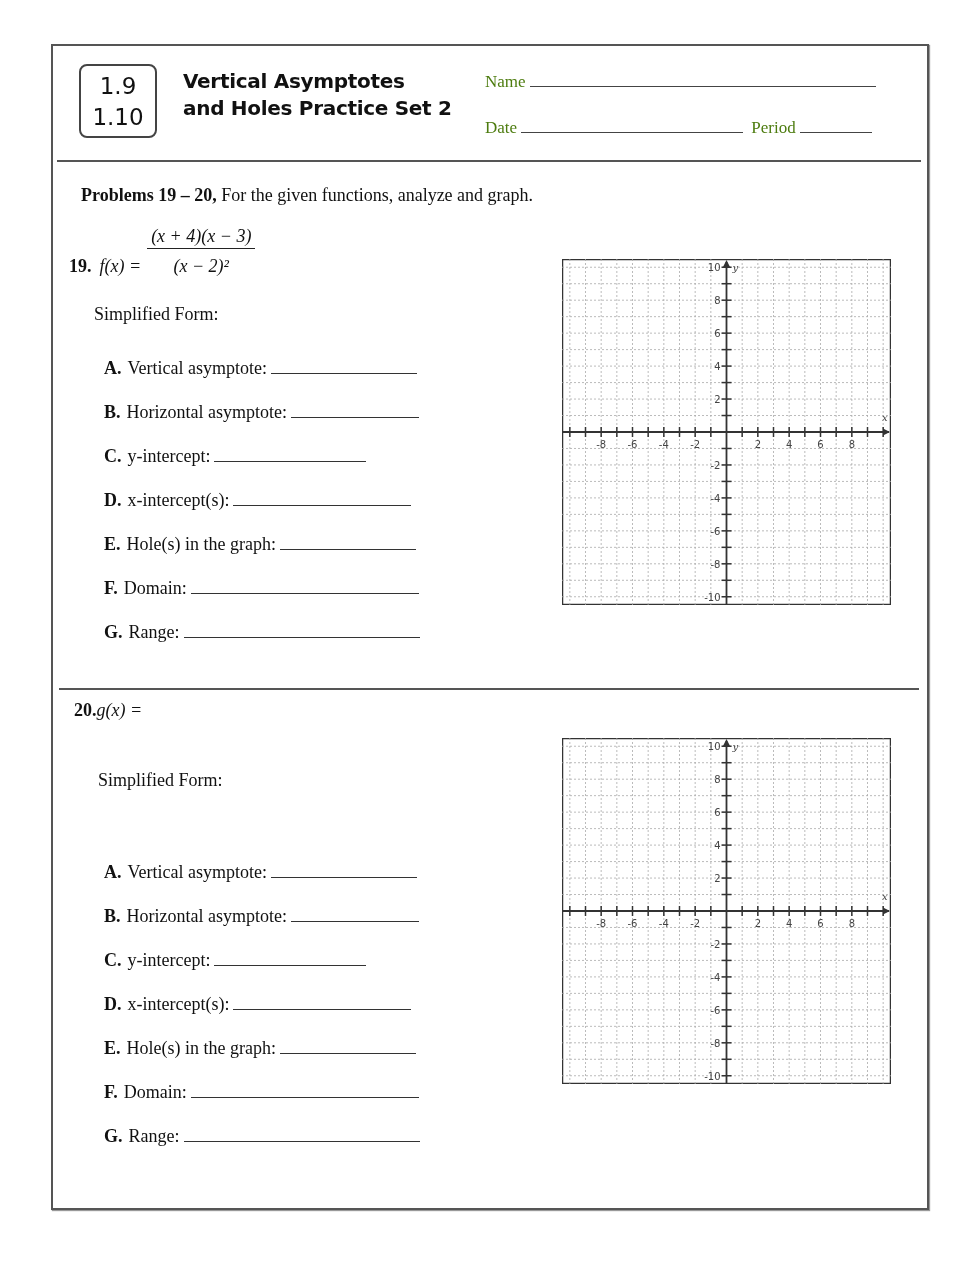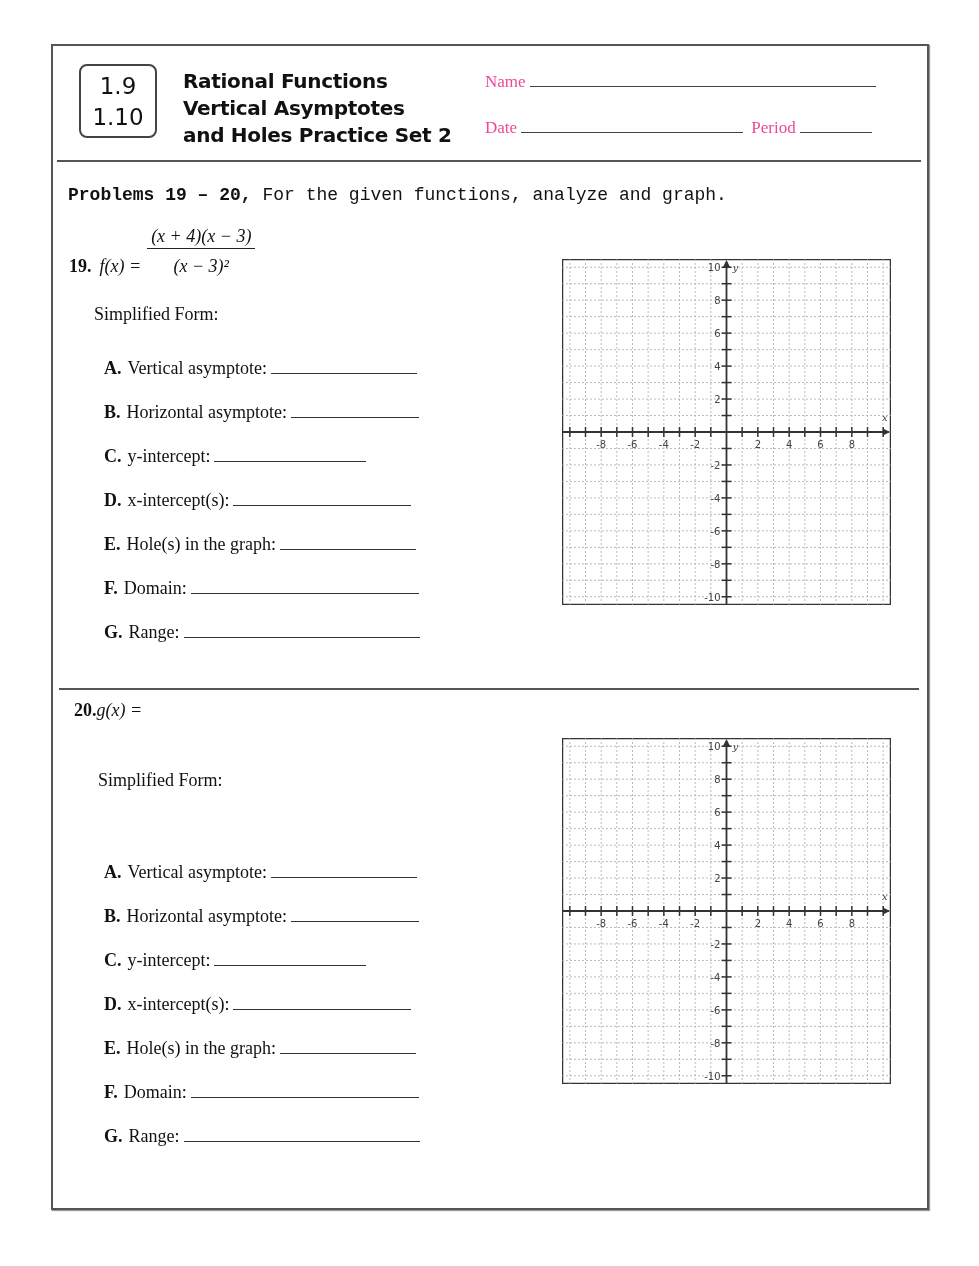--- a/index.html
+++ b/index.html
@@ -1,24 +1,24 @@
 <!DOCTYPE html>
 <html><head>
 <meta charset="utf-8">
 <style>
   html,body{margin:0;padding:0;background:#fff;}
   body{width:979px;height:1266px;position:relative;font-family:"DejaVu Serif","Liberation Serif",serif;color:#111;}
   .frame{position:absolute;left:51px;top:44px;width:874px;height:1162px;border:2px solid #555;box-shadow:1px 1px 1px #999;}
   .badge{position:absolute;left:79px;top:64px;width:78px;height:74px;border:2px solid #444;border-radius:8px;font-family:"DejaVu Sans","Liberation Sans",sans-serif;font-size:23px;text-align:center;line-height:31px;padding-top:5px;box-sizing:border-box;}
   .title{position:absolute;left:183px;top:68px;font-family:"DejaVu Sans","Liberation Sans",sans-serif;font-weight:bold;font-size:20px;line-height:27px;letter-spacing:-0.3px;}
   .title div{white-space:nowrap;}
-  .fieldrow{position:absolute;font-family:"Liberation Serif",serif;font-size:17px;color:#ec4899;white-space:nowrap;}
+  .fieldrow{position:absolute;font-family:"Liberation Serif",serif;font-size:17px;color:#4d7c0f;white-space:nowrap;}
   .line{display:inline-block;border-bottom:1px solid #444;vertical-align:baseline;height:1px;margin-left:4px;}
   .hr{position:absolute;height:0;border-top:2px solid #555;}
-  .instr{position:absolute;left:68px;top:185px;font-family:Liberation Mono, monospace;font-size:18px;white-space:nowrap;}
+  .instr{position:absolute;left:81px;top:185px;font-family:Liberation Serif, serif;font-size:18px;white-space:nowrap;}
   .instr b{font-weight:bold;}
   .prob{position:absolute;font-family:"Liberation Serif",serif;font-size:18px;white-space:nowrap;display:flex;align-items:flex-end;}
   .prob .num{font-weight:bold;}
   .frac{display:inline-flex;flex-direction:column;align-items:center;margin-left:6px;font-style:normal;gap:6px;}
   .frac .n{padding:0 4px 1px;border-bottom:1px solid #222;}
   .frac .d{padding:1px 4px 0;}
   .it{font-style:italic;}
   .simp{position:absolute;font-family:"Liberation Serif",serif;font-size:18px;white-space:nowrap;}
   .q{position:absolute;font-family:"Liberation Serif",serif;font-size:18px;white-space:nowrap;}
   .q .lt{font-weight:bold;margin-right:6px;}
@@ -28,41 +28,40 @@
 </head>
 <body>
 
 <div class="frame"></div>
 
 <div class="badge">
   <div>1.9</div>
   <div>1.10</div>
 </div>
 <div class="title">
-  <div>Rational Functions</div>
   <div>Vertical Asymptotes</div>
   <div>and Holes Practice Set 2</div>
 </div>
 <div class="fieldrow" style="left:485px;top:72px;">
   <span>Name</span><span class="line" style="width:346px;"></span>
 </div>
 <div class="fieldrow" style="left:485px;top:118px;text-align:center;">
   <span>Date</span><span class="line" style="width:222px;"></span>
   <span style="margin-left:4px;">Period</span><span class="line" style="width:72px;"></span>
 </div>
 <div class="hr" style="left:57px;top:160px;width:864px;"></div>
 
 <div class="instr"><b>Problems 19 – 20,</b><span> For the given functions, analyze and graph.</span></div>
 
 <div class="prob" style="left:69px;top:226px;">
   <span class="num">19.</span>
   <span class="it" style="margin-left:8px;">f(x) =</span>
   <span class="frac">
     <span class="n it">(x + 4)(x − 3)</span>
-    <span class="d it">(x − 3)²</span>
+    <span class="d it">(x − 2)²</span>
   </span>
 </div>
 <div class="simp" style="left:94px;top:304px;">Simplified Form:</div>
 
 <div id="q19">
     <div class="q" style="left: 104px; top: 358px;"><span class="lt">A.</span><span>Vertical asymptote:</span><span class="blank" style="width: 146px;"></span></div>
     <div class="q" style="left: 104px; top: 402px;"><span class="lt">B.</span><span>Horizontal asymptote:</span><span class="blank" style="width: 128px;"></span></div>
     <div class="q" style="left: 104px; top: 446px;"><span class="lt">C.</span><span>y-intercept:</span><span class="blank" style="width: 152px;"></span></div>
     <div class="q" style="left: 104px; top: 490px;"><span class="lt">D.</span><span>x-intercept(s):</span><span class="blank" style="width: 178px;"></span></div>
     <div class="q" style="left: 104px; top: 534px;"><span class="lt">E.</span><span>Hole(s) in the graph:</span><span class="blank" style="width: 136px;"></span></div>

